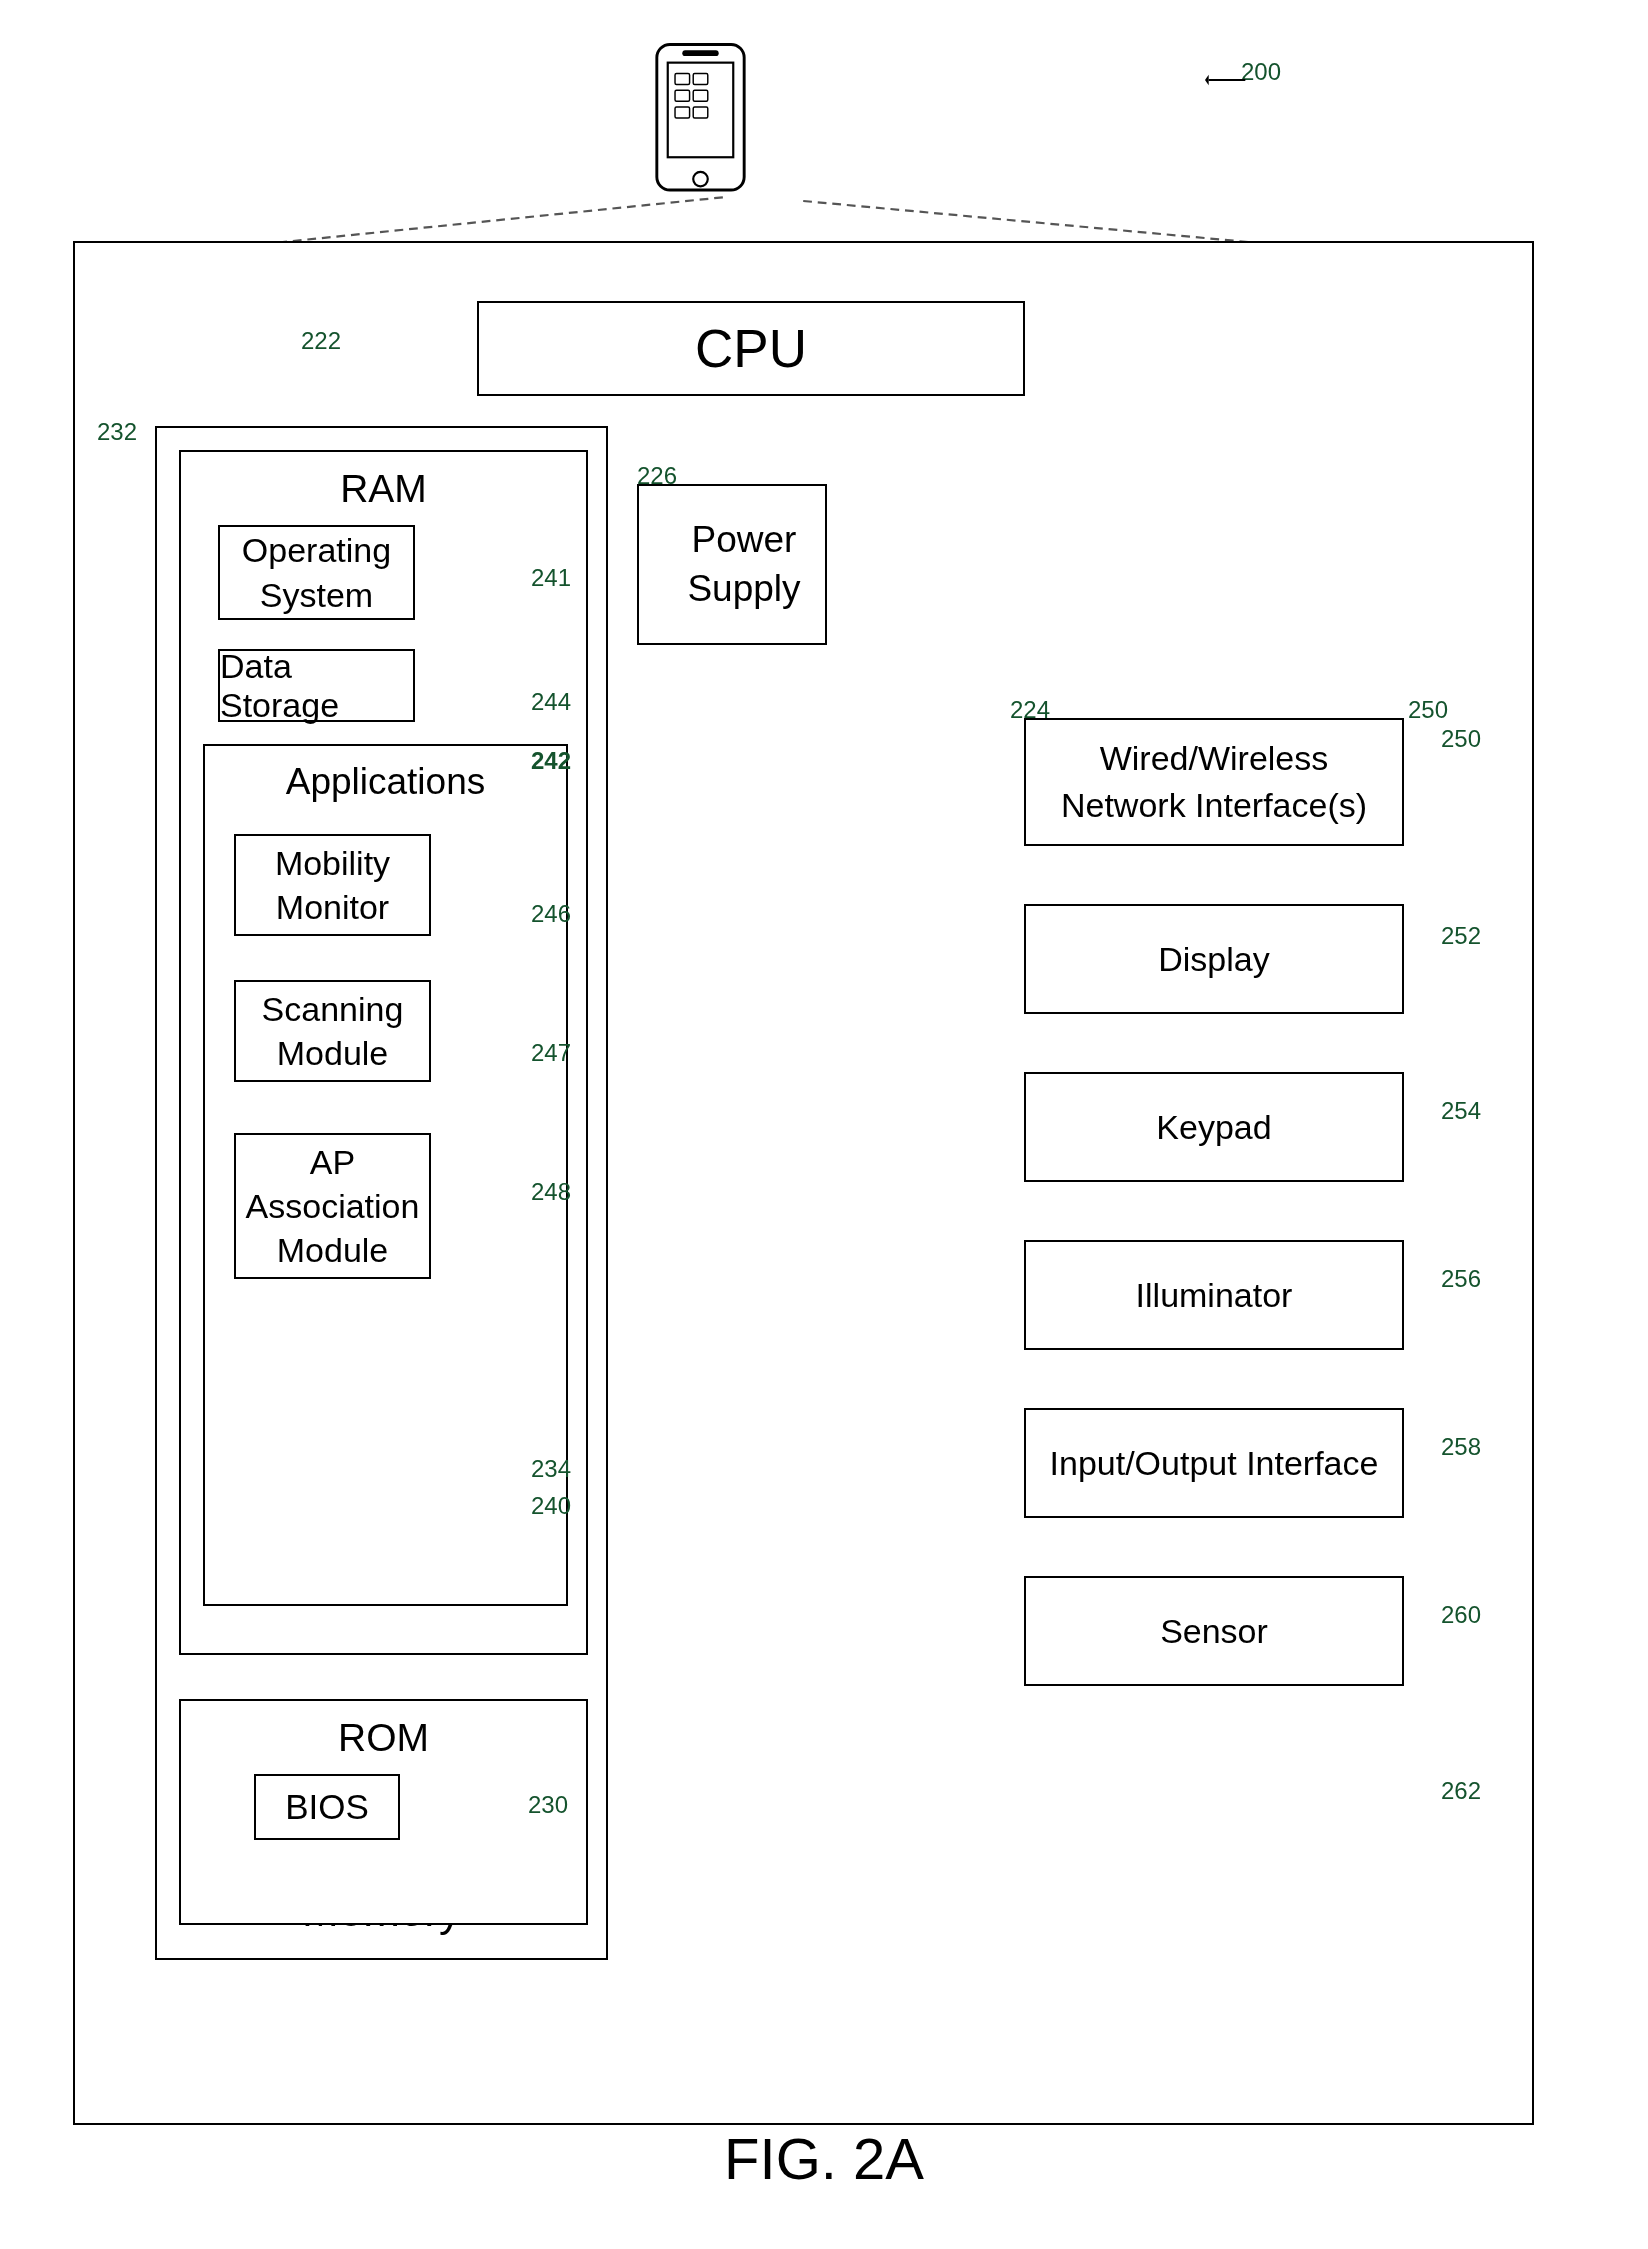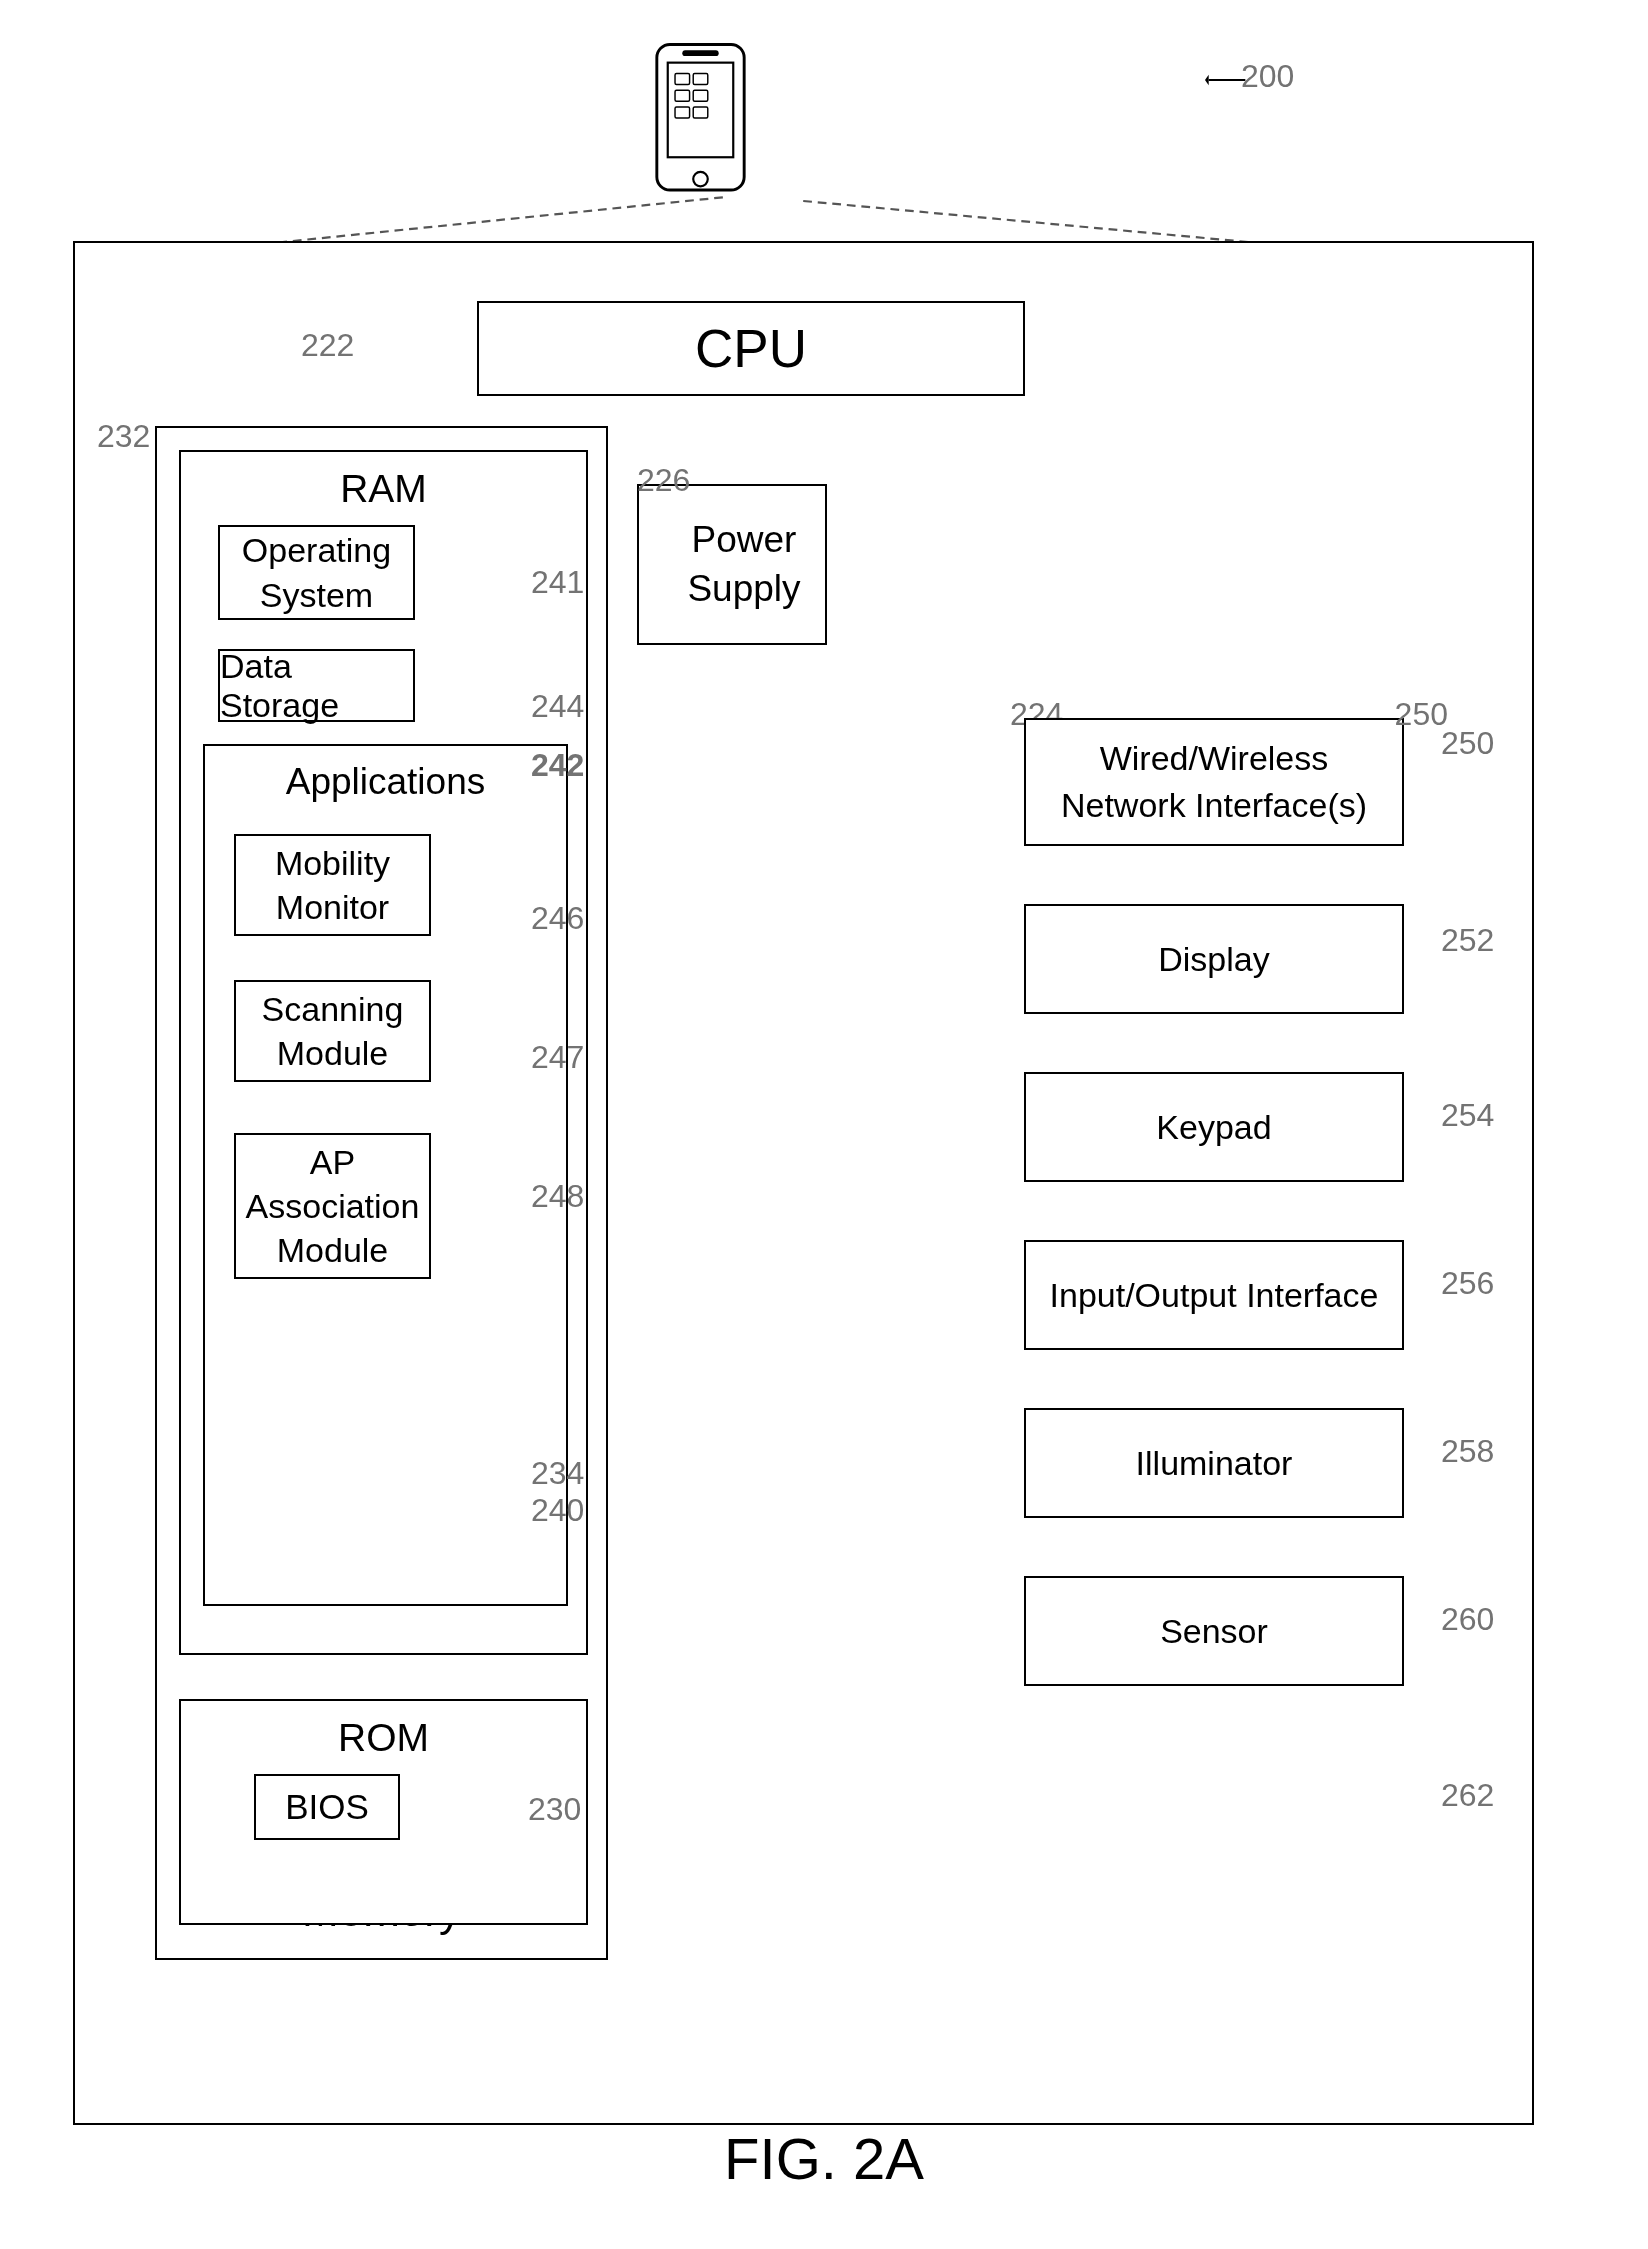--- a/index.html
+++ b/index.html
@@ -249,22 +249,22 @@
       background: #fff;
       padding: 14.6px;
       margin-bottom: 58px;
       min-height: 110px;
     }
     .iface-label { font-size: 34px; line-height: 1.4; }
 
     
     .ref-num {
       position: absolute;
-      font-size: 32px;
-      color: #737373;
+      font-size: 24px;
+      color: #14532d;
     }
 
     
     .fig-label {
       position: absolute;
       bottom: 44px;
       left: 50%;
       transform: translateX(-50%);
       font-size: 58px;
     }
@@ -464,25 +464,25 @@
 
       <div class="iface-box">
         <span class="iface-label">Display</span>
       </div>
 
       <div class="iface-box">
         <span class="iface-label">Keypad</span>
       </div>
 
       <div class="iface-box">
+        <span class="iface-label">Illuminator</span>
+      </div>
+
+      <div class="iface-box">
         <span class="iface-label">Input/Output Interface</span>
-      </div>
-
-      <div class="iface-box">
-        <span class="iface-label">Illuminator</span>
       </div>
 
       <div class="iface-box">
         <span class="iface-label">Sensor</span>
       </div>
     </div>
 
     <div class="ref-num" style="top:482px; left:1366px;">250</div>
     <div class="ref-num" style="top:679px; left:1366px;">252</div>
     <div class="ref-num" style="top:854px; left:1366px;">254</div>

